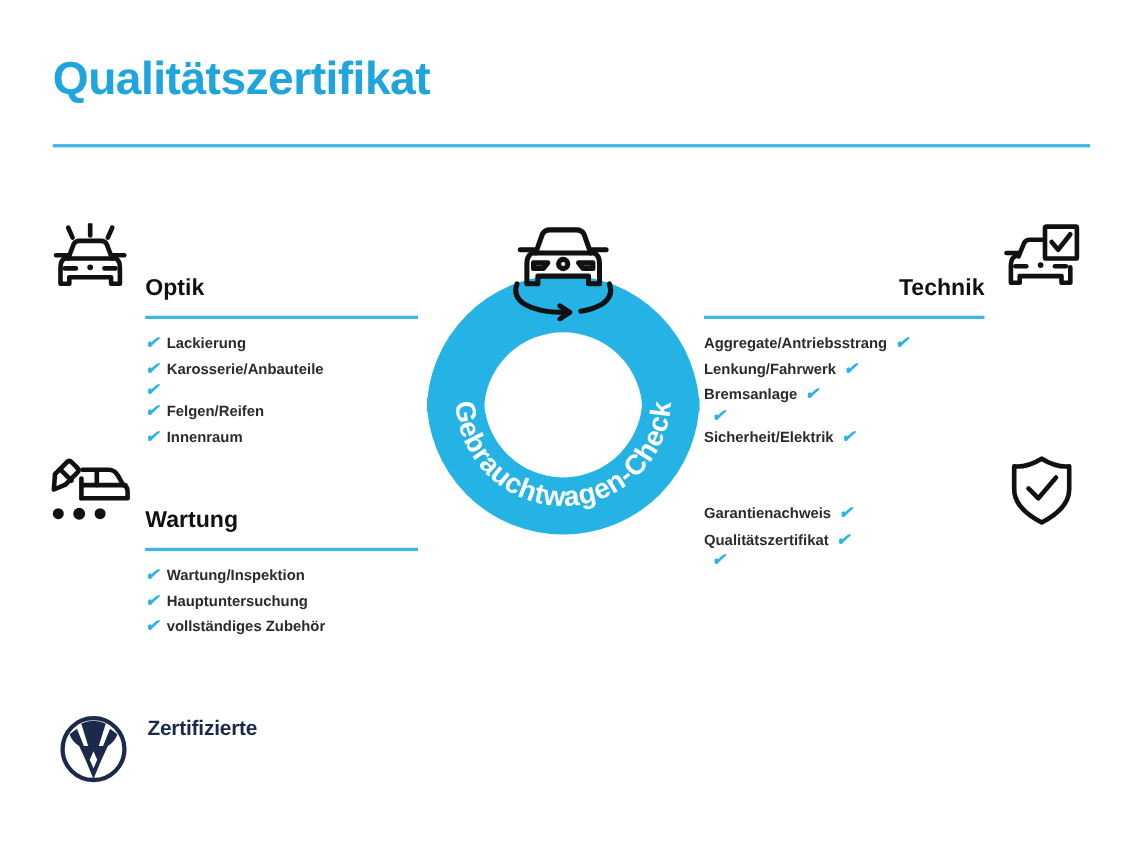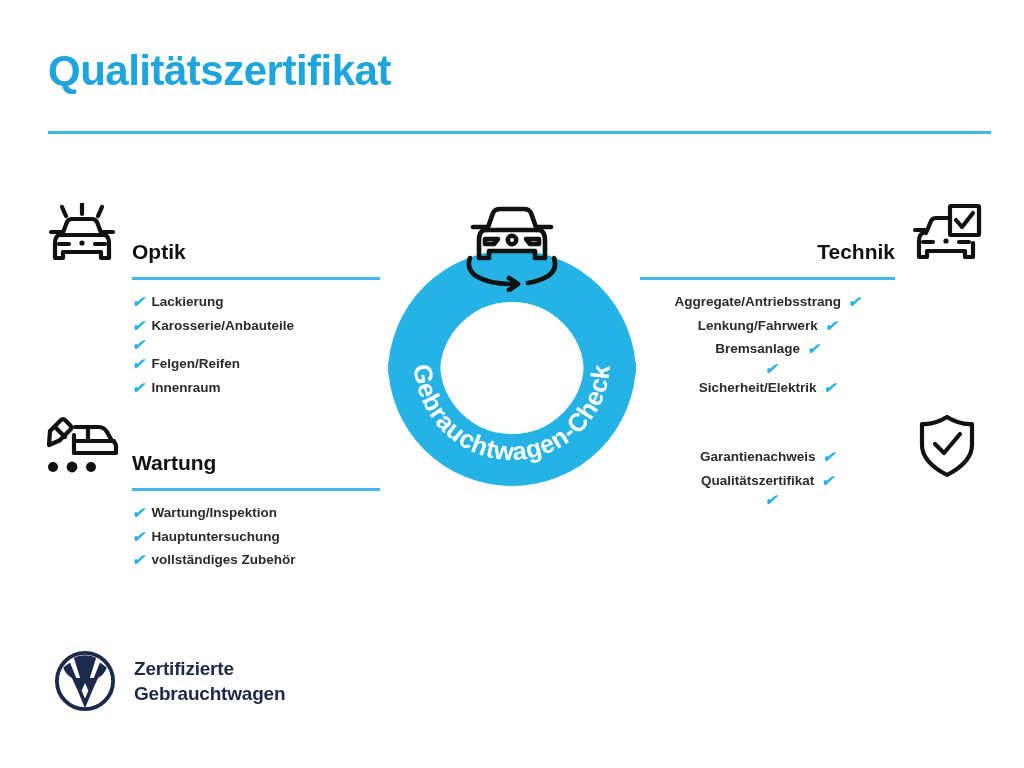--- a/index.html
+++ b/index.html
@@ -32,20 +32,21 @@
     left: 48px;
     top: 131px;
     width: 943px;
     height: 3px;
     background: #3fb6e5;
   }
 
   
   .section {
     position: absolute;
+    margin-top: 10px;
   }
   .sec-head {
     position: relative;
     height: 42px;
   }
   .sec-title {
     font-size: 21px;
     font-weight: bold;
     color: #111111;
     line-height: 28px;
@@ -78,21 +79,21 @@
     line-height: 1;
   }
 
   
   .col-left .sec-title { text-align: left; }
   .col-left .item { justify-content: flex-start; }
   .col-left .tick { margin-right: 7px; }
 
   
   .col-right .sec-title { text-align: right; }
-  .col-right .item { justify-content: center; }
+  .col-right .item { justify-content: flex-start; }
   .col-right .tick { margin-left: 7px; }
 
   
   #sec-optik    { left: 132px; top: 238px; width: 248px; }
   #sec-wartung  { left: 132px; top: 449px; width: 248px; }
   #sec-technik  { left: 640px; top: 238px; width: 255px; }
   #sec-garantie { left: 640px; top: 435px; width: 255px; }
   #sec-optik .sec-rule,
   #sec-wartung .sec-rule { width: 248px; }
   #sec-technik .sec-rule,
@@ -140,21 +141,21 @@
     color: #111111;
     letter-spacing: -1px;
   }
 
   
   #footer-logo {
     position: absolute;
     left: 54px;
     top: 650px;
     display: flex;
-    align-items: center;
+    align-items: flex-start;
   }
   #vw-mark { width: 62px; height: 62px; }
   #vw-wordmark {
     margin-left: 18px;
     font-size: 19px;
     font-weight: bold;
     color: #1b2a4a;
     line-height: 25px;
     letter-spacing: -0.2px;
   }
@@ -336,15 +337,14 @@
 
 </div>
 
 <div id="footer-logo">
   <svg id="vw-mark" viewBox="0 0 64 64">
     <circle cx="32" cy="32" r="29" fill="none" stroke="#1b2a4a" stroke-width="4"></circle>
     <path d="M32 60 L24.5 42 L18.5 29 Q12 25 9.5 18 L16.5 13 L23 29 L27 29 L20.5 8 Q26 5.5 32 5.5 Q38 5.5 43.5 8 L37 29 L41 29 L47.5 13 L54.5 18 Q52 25 45.5 29 L39.5 42 Z M32 34 L28.5 42 L32 50 L35.5 42 Z" fill="#1b2a4a"></path>
   </svg>
   <div id="vw-wordmark">
     <div>Zertifizierte</div>
-    <div>Gebrauchtwagen</div>
   </div>
 </div>
 
 </body></html>

